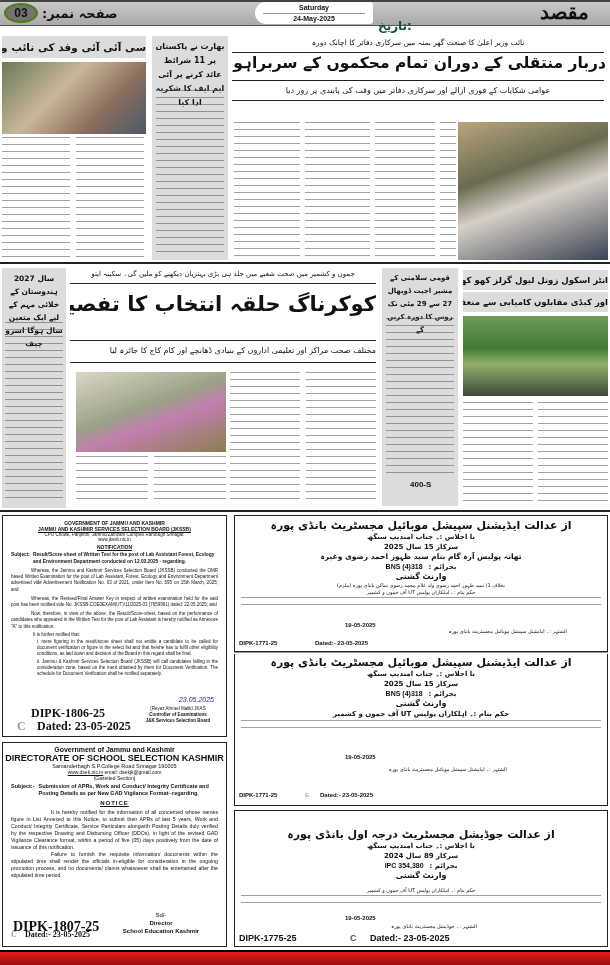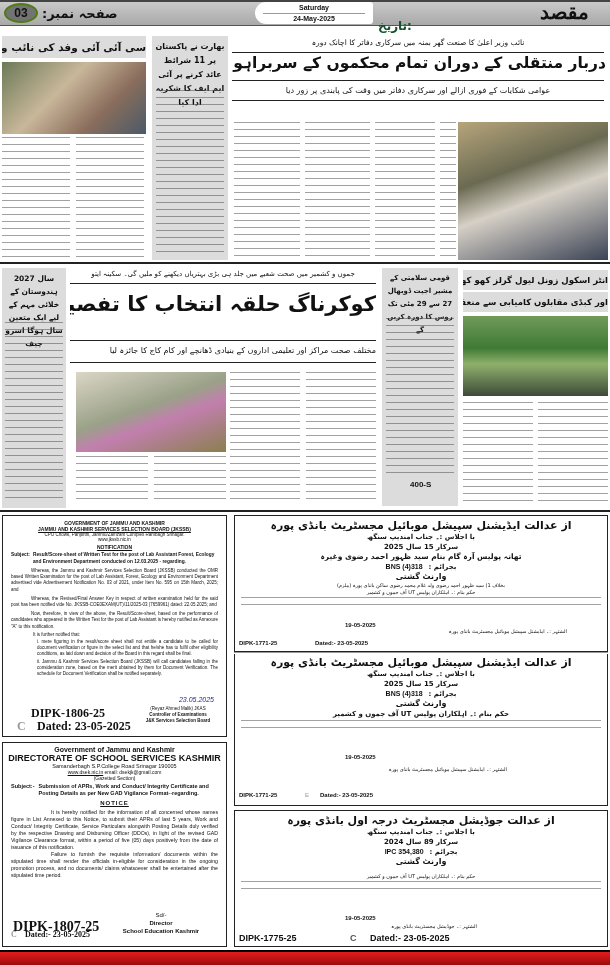--- a/index.html
+++ b/index.html
@@ -118,21 +118,21 @@
     <b>Controller of Examinations</b><br>
     <b>J&amp;K Services Selection Board</b>
   </div>
   <div class="abs dipk" style="left:28px;top:190px">DIPK-1806-25</div>
   <div class="abs dipk" style="left:14px;top:203px;color:#999">C</div>
   <div class="abs dipk" style="left:34px;top:203px">Dated: 23-05-2025</div>
 </div>
 
 <div class="abs notice" style="left:2px;top:742px;width:225px;height:205px">
   <div class="eng" style="text-align:center;font-weight:bold;font-size:7px;margin-top:3px">Government of Jammu and Kashmir</div>
-  <div class="eng" style="text-align:center;font-weight:bold;font-size:9px">DIRECTORATE OF SCHOOL SERVICES KASHMIR</div>
+  <div class="eng" style="text-align:center;font-weight:bold;font-size:9px">DIRECTORATE OF SCHOOL SELECTION KASHMIR</div>
   <div class="eng" style="text-align:center;font-size:5.5px">Samanderbagh S.P.College Road Srinagar 190005</div>
   <div class="eng" style="text-align:center;font-size:5px">
     <span style="text-decoration:underline">www.dsek.nic.in</span>
     <span>email: dsekjk@gmail.com</span>
   </div>
   <div class="eng" style="text-align:center;font-size:5px">(Gazetted Section)</div>
   <div class="eng" style="font-size:5.5px;line-height:7px;padding:2px 8px 0;display:flex;gap:4px">
     <b>Subject:-</b>
     <b>Submission of APRs, Work and Conduct/ Integrity Certificate and Posting Details as per New GAD Vigilance Format--regarding.</b>
   </div>
@@ -181,21 +181,21 @@
   <div class="court-line" style="font-size:7px">حکم بنام :۔ اہلکاران پولیس UT آف جموں و کشمیر</div>
   <div class="txtlines" style="margin:1px 6px;height:14px"></div>
   <div class="abs eng" style="left:110px;top:100px;font:bold 6px 'Liberation Sans',sans-serif">19-05-2025</div>
   <div class="abs urdu" style="right:100px;top:112px;font-size:5px">الشتہر :۔ ایڈیشنل سپیشل موبائیل مجسٹریٹ بانڈی پورہ</div>
   <div class="abs eng" style="left:4px;top:138px;font:bold 6px 'Liberation Sans',sans-serif">DIPK-1771-25</div>
   <div class="abs eng" style="left:70px;top:138px;font:6px 'Liberation Sans',sans-serif;color:#999">E</div>
   <div class="abs eng" style="left:85px;top:138px;font:bold 6px 'Liberation Sans',sans-serif">Dated:- 23-05-2025</div>
 </div>
 
 <div class="abs notice" style="left:234px;top:810px;width:374px;height:137px">
-  <div class="court-title" style="margin-top:3px">از عدالت جوڈیشل مجسٹریٹ درجہ اول بانڈی پورہ</div>
+  <div class="court-title" style="margin-top:17px">از عدالت جوڈیشل مجسٹریٹ درجہ اول بانڈی پورہ</div>
   <div class="court-line">با اجلاس :۔ جناب امندیپ سنگھ</div>
   <div class="court-line">سرکار 89 سال 2024</div>
   <div class="court-line" style="display:flex;justify-content:center;gap:6px;direction:rtl">
     <span>بجرائم :</span>
     <span class="eng">354,380 IPC</span>
   </div>
   <div class="court-line" style="font-size:8px">وارنٹ گشتی</div>
   <div class="court-line" style="font-weight:normal;font-size:5px;line-height:7px;margin-top:6px">حکم بنام :۔ اہلکاران پولیس UT آف جموں و کشمیر</div>
   <div class="txtlines" style="margin:1px 6px;height:14px"></div>
   <div class="abs eng" style="left:110px;top:104px;font:bold 6px 'Liberation Sans',sans-serif">19-05-2025</div>

